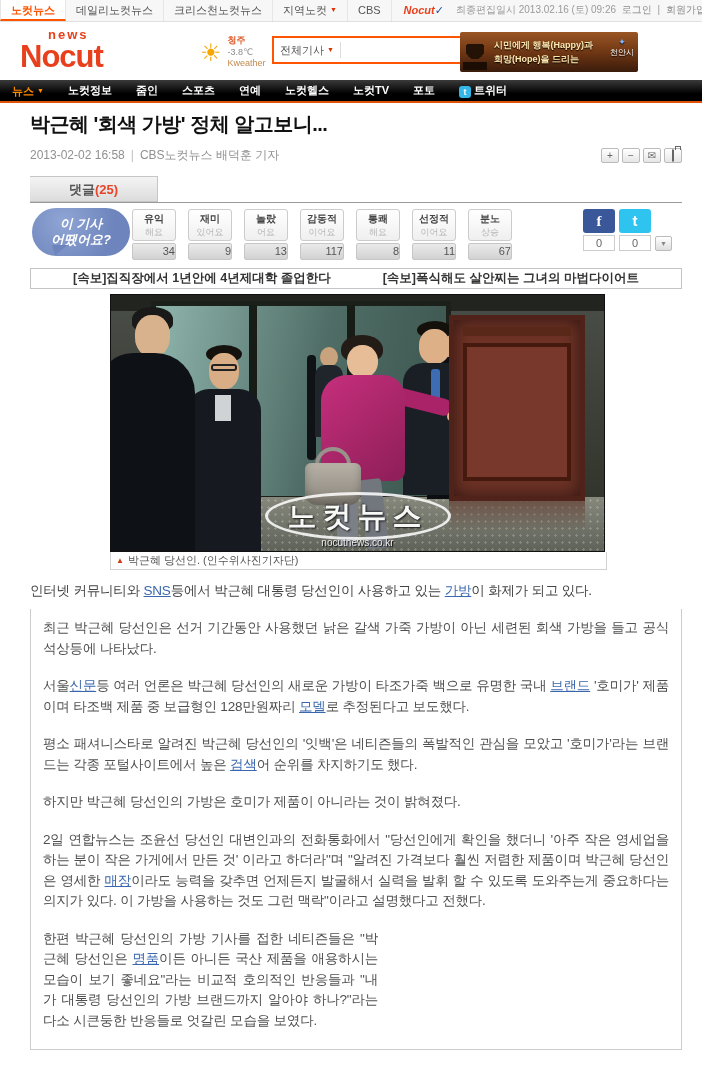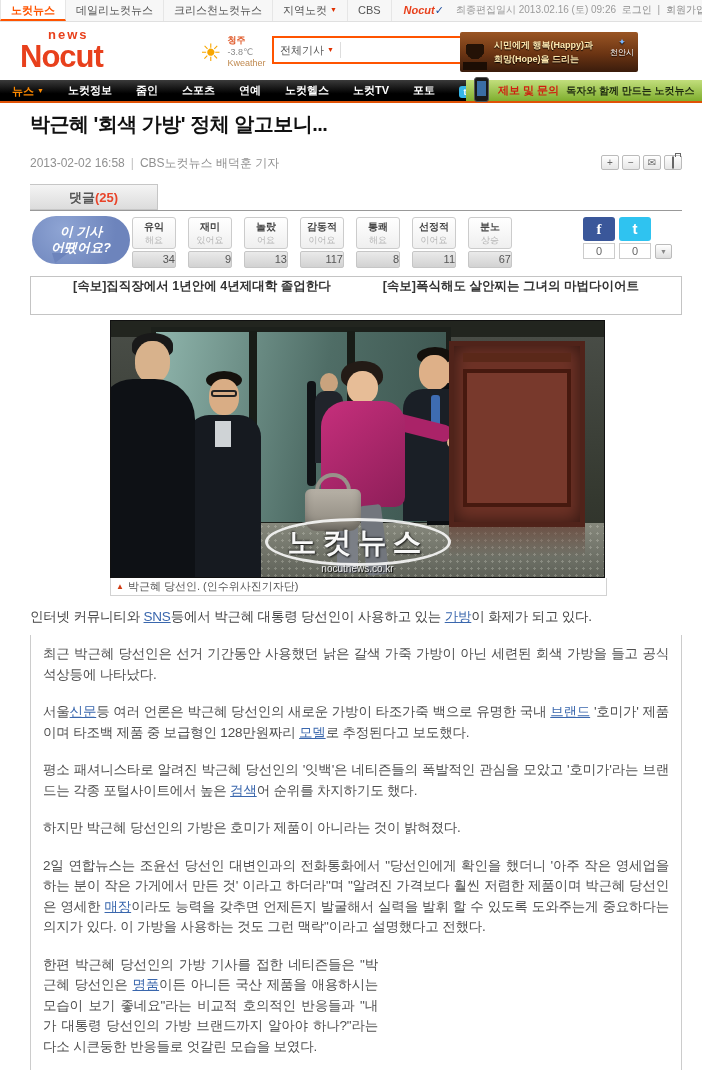--- a/index.html
+++ b/index.html
@@ -47,21 +47,21 @@
 .tw-ico{display:inline-block;width:12px;height:12px;background:#35b6e8;border-radius:3px;color:#fff;font-size:9px;line-height:12px;text-align:center;margin-right:3px;vertical-align:-1px;font-weight:bold}
 .nav-right{position:absolute;right:0;top:0;height:21px;width:236px;background:linear-gradient(#c2de7c,#7fae2e);display:flex;align-items:center;gap:7px;padding-left:32px}
 .phone-ico{position:absolute;left:8px;top:-3px;width:15px;height:25px;background:#1a1a1a;border-radius:3px;border:1px solid #555}
 .phone-ico::before{content:'';position:absolute;left:2px;top:3px;right:2px;bottom:5px;background:#3a6ea5}
 .report{color:#cf1f10;font-size:11px;font-weight:bold;white-space:nowrap}
 .report-sub{color:#1e2a10;font-size:10px;font-weight:bold;white-space:nowrap}
 
 
 .article-head{margin:8px 20px 0 30px}
 .title{font-size:20px;font-weight:bold;color:#111;letter-spacing:-.5px}
-.byline-row{display:flex;margin-top:17px}
+.byline-row{display:flex;align-items:center;margin-top:9px}
 .byline{font-size:12px;color:#909090}
 .byline .sep{margin:0 6px;color:#c0c0c0}
 .tools{margin-left:auto;display:flex;gap:3px}
 .tool-btn{width:18px;height:15px;border:1px solid #bbb;background:linear-gradient(#fff,#e6e6e6);border-radius:2px;font-size:10px;color:#666;text-align:center;line-height:12px;padding:0;font-family:inherit}
 .print-glyph{width:10px;height:6px;border:1px solid #666;margin:3px auto 0;position:relative;border-radius:1px}
 .print-glyph::before{content:'';position:absolute;left:2px;top:-4px;width:4px;height:3px;border:1px solid #666;border-bottom:none}
 
 
 .tabs-row{margin:12px 20px 0 30px;height:27px;border-bottom:1px solid #999;display:flex}
 .tab{width:128px;text-align:center;font-size:13px;font-weight:bold;line-height:25px}
@@ -81,21 +81,21 @@
 .react-count{margin-top:2px;border:1px solid #c6c6c6;border-radius:2px;background:linear-gradient(#eaeaea,#d2d2d2);text-align:right;font-size:11px;color:#555;line-height:15px}
 .sns{position:absolute;right:10px;top:1px;display:flex;gap:4px;align-items:flex-start}
 .sns-col{width:32px;text-align:center}
 .sns-ico{height:24px;border-radius:3px;color:#fff;font-weight:bold;font-size:15px;line-height:24px}
 .fb{background:#3a579a;font-family:"Liberation Serif","DejaVu Serif",serif}
 .tw{background:#2fc3f0}
 .sns-count{margin-top:2px;border:1px solid #ccc;background:#fff;font-size:11px;color:#666;line-height:14px}
 .sns-arrow{width:17px;height:15px;border:1px solid #bbb;background:linear-gradient(#fff,#dedede);border-radius:2px;font-size:7px;color:#888;text-align:center;line-height:13px;margin-top:27px;padding:0;font-family:inherit}
 
 
-.ticker{margin:6px 20px 0 30px;height:39px;border:1px solid #c4c4c4;display:flex;justify-content:center;gap:52px;font-size:12.5px;font-weight:bold;color:#333;line-height:19px;white-space:nowrap}
+.ticker{margin:6px 20px 0 30px;height:21px;border:1px solid #c4c4c4;display:flex;justify-content:center;gap:52px;font-size:12.5px;font-weight:bold;color:#333;line-height:19px;white-space:nowrap}
 
 
 .photo-wrap{margin:5px 0 0 110px;width:497px}
 .scene{position:relative;width:495px;height:258px;border:1px solid #111;background:linear-gradient(180deg,#4a4e48,#34382f 70%,#2c2f28);overflow:hidden}
 .sh{position:absolute}
 .wm{position:absolute;left:0;right:0;bottom:3px;text-align:center;z-index:9;opacity:.95}
 .wm-oval{display:inline-block;border:3px solid rgba(255,255,255,.9);border-radius:50%;padding:0 20px;font-size:29px;font-weight:800;color:#fff;letter-spacing:6px;line-height:42px;text-shadow:1px 1px 2px rgba(0,0,0,.85),-1px -1px 2px rgba(0,0,0,.5)}
 .wm-sub{font-size:10px;color:#f0f0f0;text-shadow:1px 1px 1px #000;margin-top:-3px}
 .caption-box{width:497px;border:1px solid #d2d2d2;border-top:none;height:18px;font-size:11px;color:#555;padding:2px 5px;background:#fff;display:flex;gap:4px;align-items:center;white-space:nowrap}
 .cap-marker{color:#d03c14;font-size:8px}
@@ -161,25 +161,20 @@
       <span class="nav-item accent"><span>뉴스</span><span class="caret">▼</span></span>
       <span class="nav-item"><span>노컷정보</span></span>
       <span class="nav-item"><span>줌인</span></span>
       <span class="nav-item"><span>스포츠</span></span>
       <span class="nav-item"><span>연예</span></span>
       <span class="nav-item"><span>노컷헬스</span></span>
       <span class="nav-item"><span>노컷TV</span></span>
       <span class="nav-item"><span>포토</span></span>
       <span class="nav-item"><span class="tw-ico">t</span><span>트위터</span></span>
     </span>
-  <span class="nav-right">
-    <span class="phone-ico"></span>
-    <span class="report">제보 및 문의</span>
-    <span class="report-sub">독자와 함께 만드는 노컷뉴스</span>
-  </span>
 </div>
 
 <div class="article-head">
   <div class="title">박근혜 '회색 가방' 정체 알고보니...</div>
   <div class="byline-row">
     <span class="byline">
       <span>2013-02-02 16:58</span><span class="sep">|</span><span>CBS노컷뉴스 배덕훈 기자</span>
     </span>
     <span class="tools">
       <button class="tool-btn">+</button>

